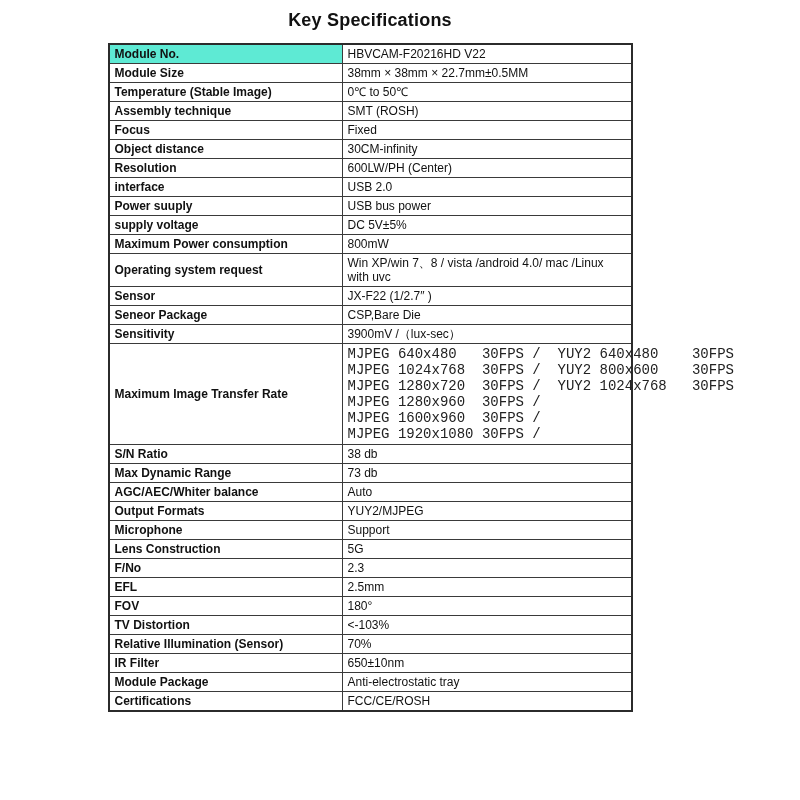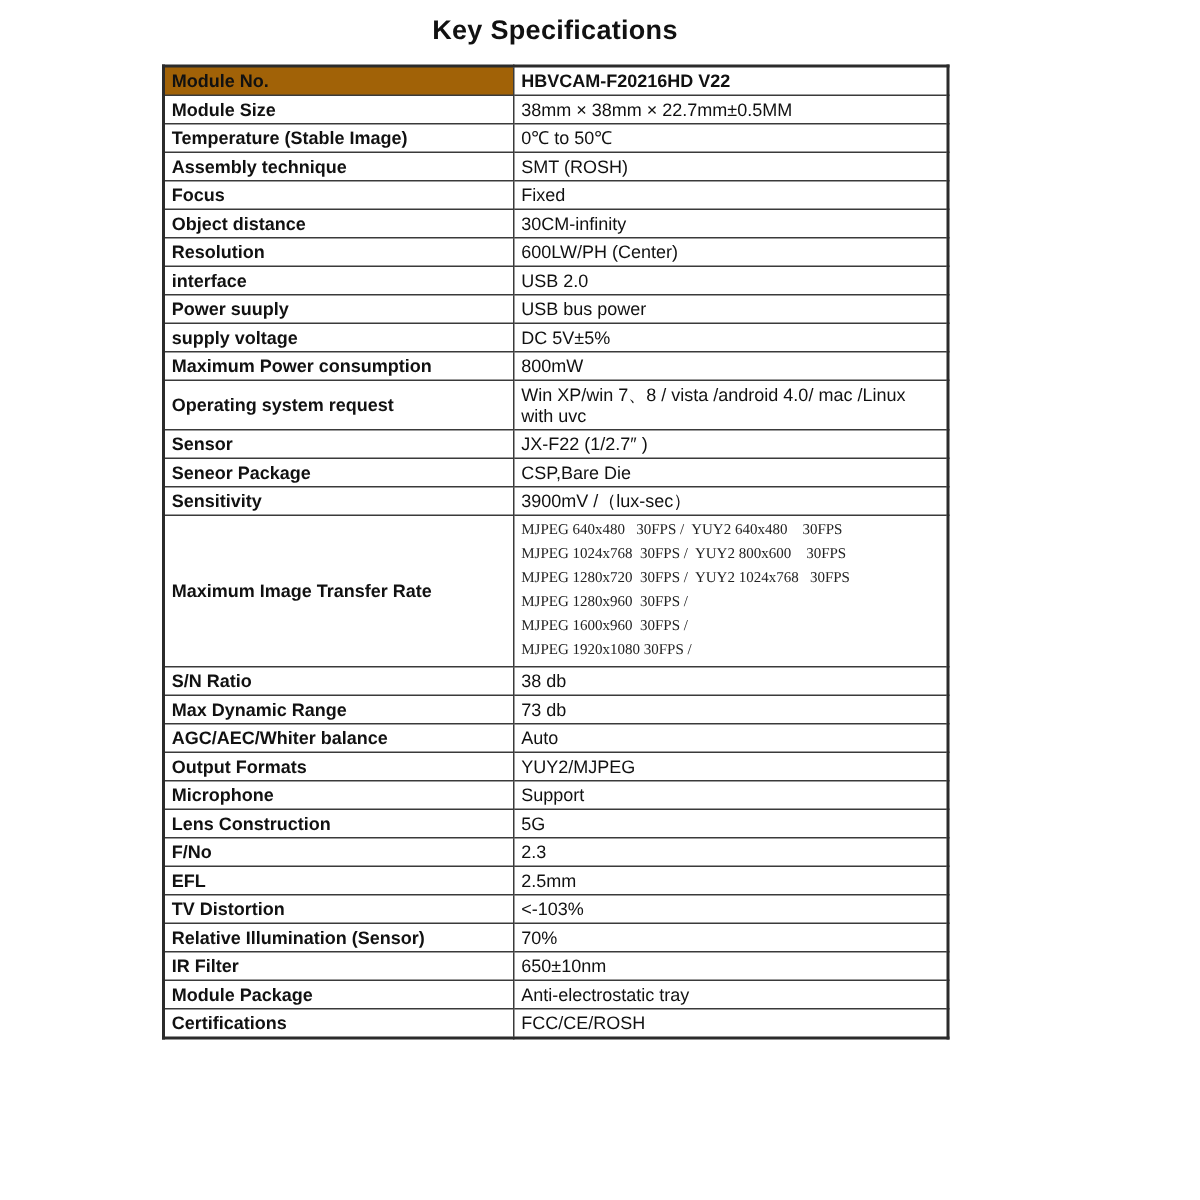--- a/index.html
+++ b/index.html
@@ -39,28 +39,28 @@
     word-wrap: break-word;
   }
   td.label {
     font-weight: bold;
     width: 222px;
   }
   td.value {
     width: 278px;
   }
   tr.header-row td.label {
-    background: #a16207;
+    background: #5eead4;
   }
   tr.header-row td.value {
-    font-weight: bold;
+    font-weight: normal;
   }
   .mono-line {
-    font-family: Liberation Serif, serif;
-    font-size: 10px;
+    font-family: Liberation Mono, monospace;
+    font-size: 14px;
     line-height: 16px;
     white-space: pre;
     color: #222;
   }
 </style>
 </head>
 <body>
 
 <div class="page">
   <h1 class="page-title">Key Specifications</h1>
@@ -163,20 +163,24 @@
         </tr>
         <tr>
           <td class="label">F/No</td>
           <td class="value">2.3</td>
         </tr>
         <tr>
           <td class="label">EFL</td>
           <td class="value">2.5mm</td>
         </tr>
         <tr>
+          <td class="label">FOV</td>
+          <td class="value">180°</td>
+        </tr>
+        <tr>
           <td class="label">TV Distortion</td>
           <td class="value">&lt;-103%</td>
         </tr>
         <tr>
           <td class="label">Relative Illumination (Sensor)</td>
           <td class="value">70%</td>
         </tr>
         <tr>
           <td class="label">IR Filter</td>
           <td class="value">650±10nm</td>

